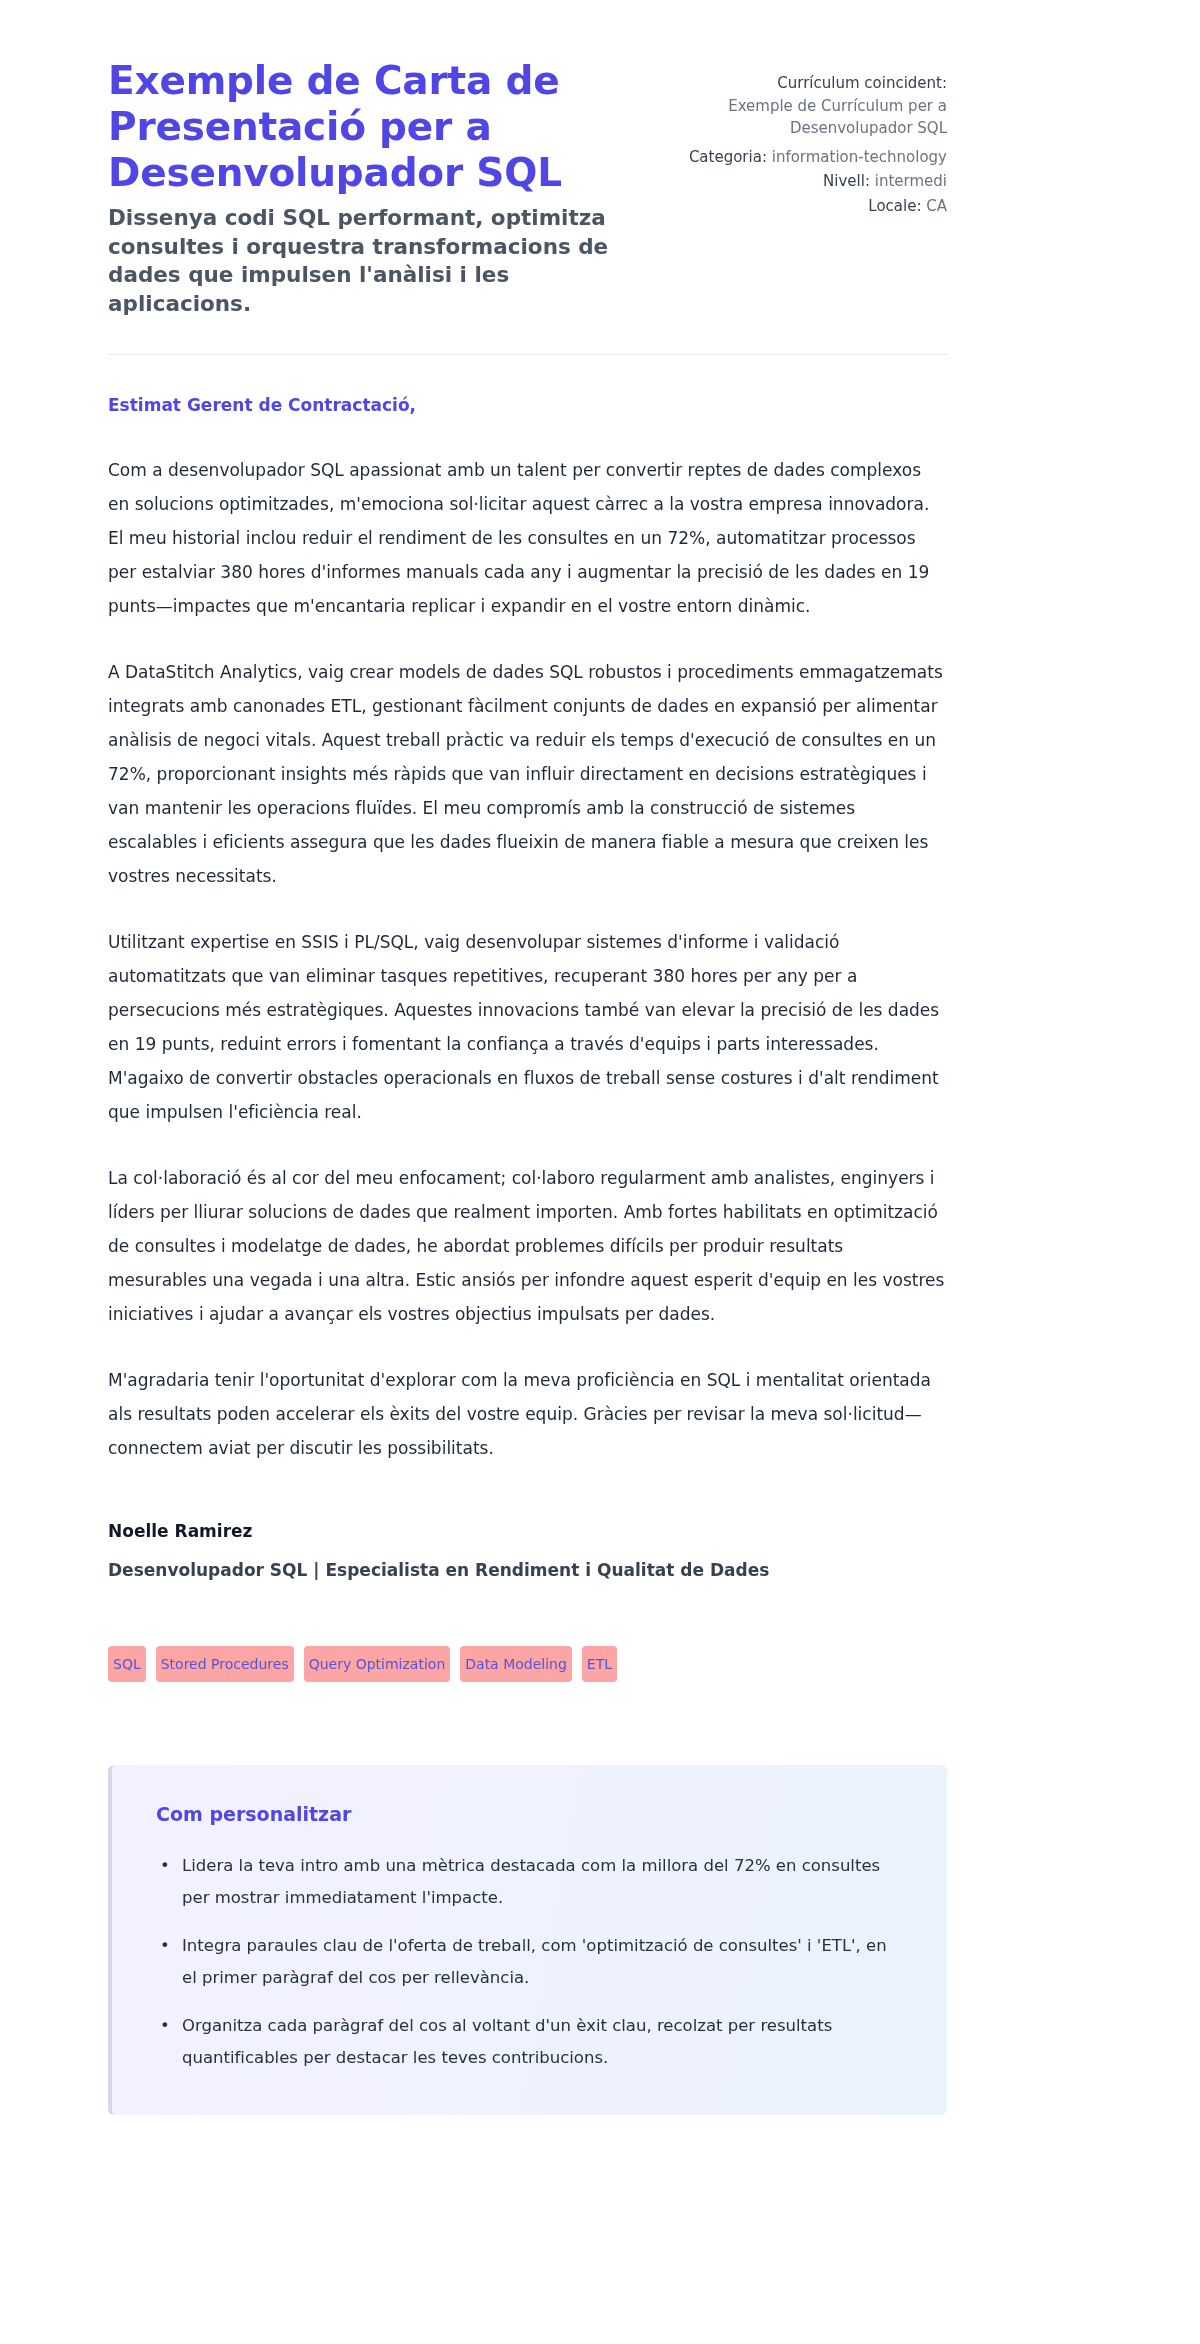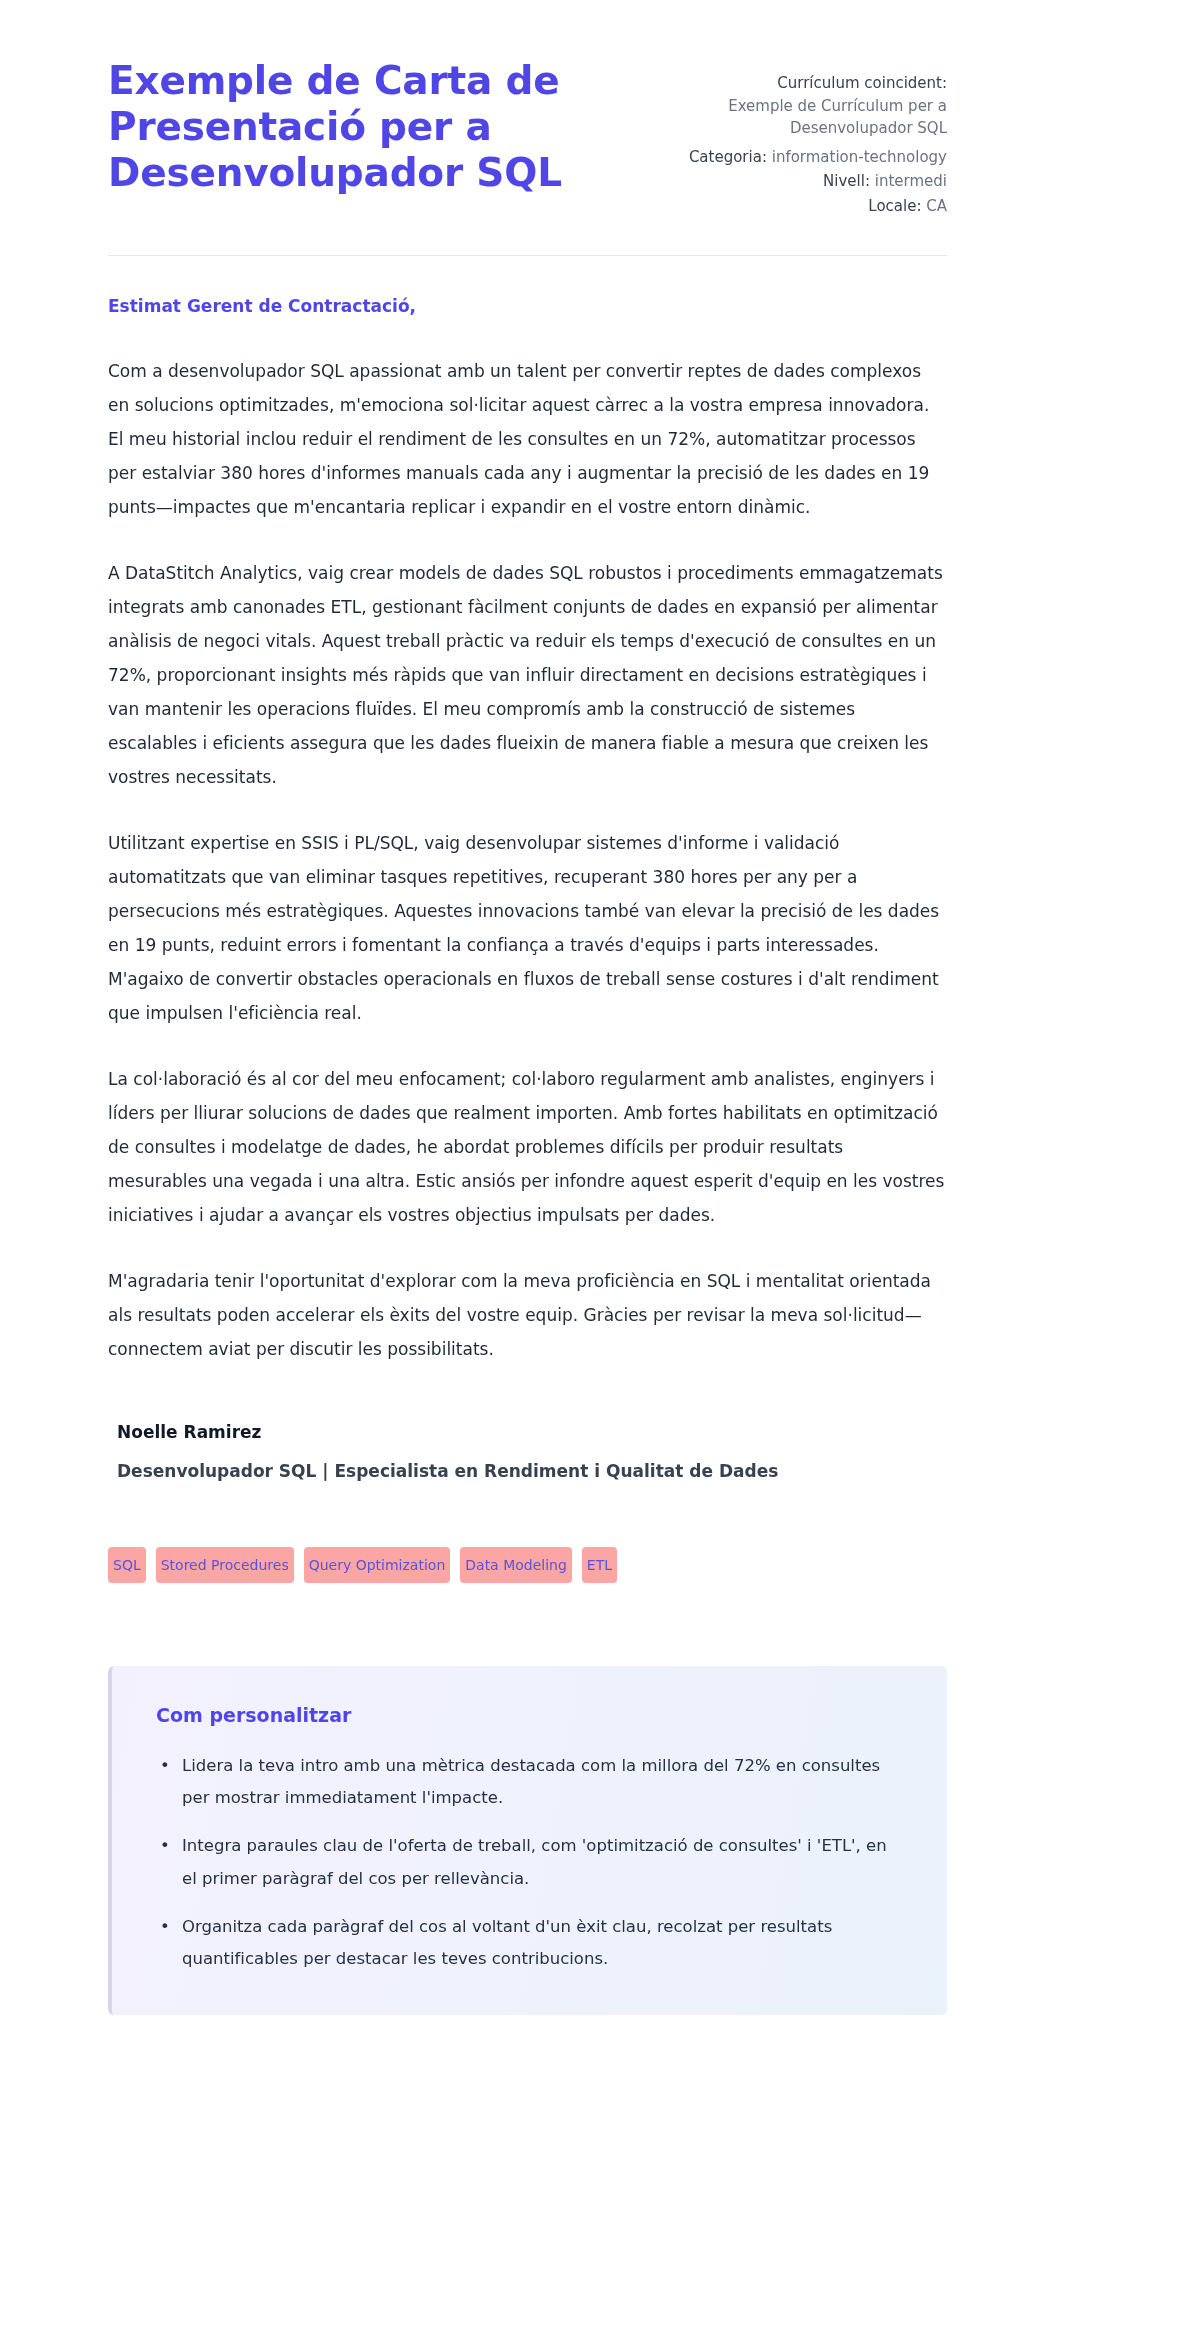--- a/index.html
+++ b/index.html
@@ -103,21 +103,20 @@
     line-height: 2.0;
     color: #1f2937;
     margin: 0 0 32px 0;
     max-width: 1000px;
     text-align: left;
   }
 
   
   .signature {
     padding-top: 22px;
-    margin-left: 9px;
   }
   .sign-name {
     font-size: 17px;
     font-weight: 700;
     color: #111827;
     margin: 0 0 14px 0;
     line-height: 1.5;
   }
   .sign-role {
     font-size: 17px;
@@ -188,20 +187,21 @@
 </style>
 </head>
 <body>
 
 <div class="page">
 
   <div class="header">
 
     <div class="header-left">
       <h1 class="doc-title">Exemple de Carta de Presentació per a Desenvolupador SQL</h1>
+      <p class="doc-subtitle">Dissenya codi SQL performant, optimitza consultes i orquestra transformacions de dades que impulsen l'anàlisi i les aplicacions.</p>
     </div>
 
     <div class="header-right">
 
       <div class="meta-row block">
         <span class="meta-label">Currículum coincident:</span>
         <span class="meta-value-block">Exemple de Currículum per a Desenvolupador SQL</span>
       </div>
 
       <div class="meta-row">

